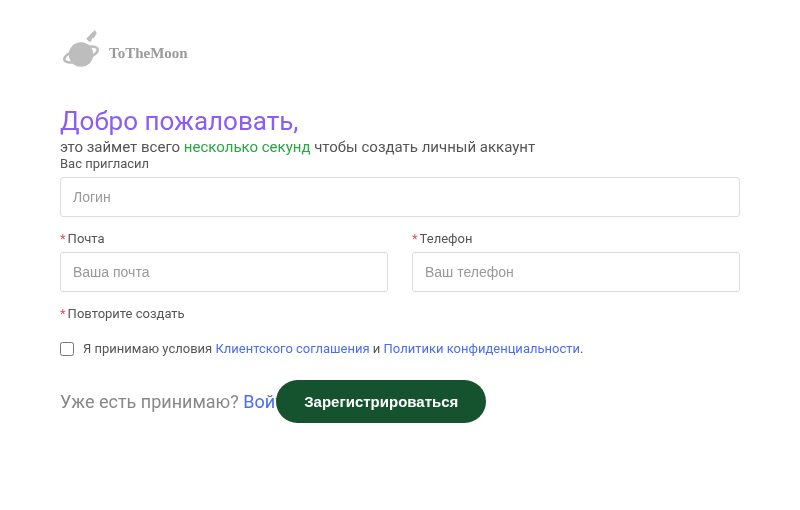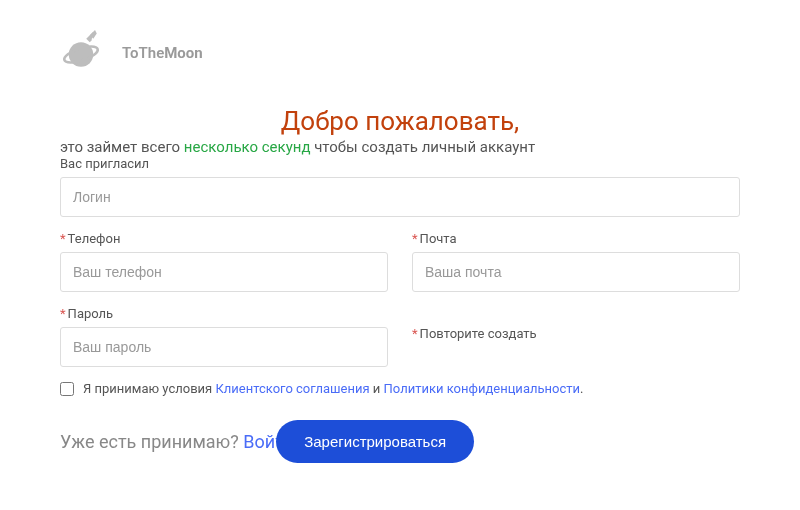--- a/index.html
+++ b/index.html
@@ -6,36 +6,36 @@
     body {
       font-family: -apple-system, BlinkMacSystemFont, "Segoe UI", Roboto, Arial, sans-serif;
       background: #fff;
       color: #333;
       padding: 30px 60px;
       width: 800px;
     }
     .logo {
       display: flex;
       align-items: center;
-      gap: 20px;
+      gap: 7px;
       margin-bottom: 30px;
+      font-family: Liberation Serif, serif;
     }
     .logo-icon svg { width: 42px; height: 42px; }
     .logo-text {
       font-size: 15px;
       font-weight: 600;
       color: #9a9a9a;
     }
     .logo-text .strong { font-weight: 700; }
     .welcome-title {
       font-size: 26px;
       font-weight: 400;
-      color: #c2410c;
+      color: #8b5cf6;
       margin-bottom: 2px;
-      text-align: center;
     }
     .welcome-sub {
       font-size: 15px;
       color: #555;
     }
     .welcome-sub .highlight { color: #28a745; }
     .field-row {
       display: flex;
       gap: 24px;
       margin-bottom: 14px;
@@ -81,27 +81,27 @@
       display: flex;
       align-items: center;
       gap: 0;
     }
     .login-prompt {
       font-size: 18px;
       color: #888;
     }
     .login-link { color: #4a6cf7; text-decoration: none; }
     .submit-btn {
-      background: #1d4ed8;
+      background: #14532d;
       color: #fff;
       border: none;
       border-radius: 28px;
       padding: 13px 28px;
       font-size: 15px;
-      font-weight: 400;
+      font-weight: 700;
       cursor: pointer;
       margin-left: -18px;
       position: relative;
       z-index: 1;
     }
   </style>
 </head>
 <body>
 
 <div class="logo">
@@ -125,34 +125,30 @@
 
 <div class="field-row">
   <div class="field full">
     <label class="field-label">Вас пригласил</label>
     <input type="text" placeholder="Логин" style="">
   </div>
 </div>
 
 <div class="field-row">
   <div class="field">
+    <label class="field-label"><span class="req">*</span><span>Почта</span></label>
+    <input type="email" placeholder="Ваша почта" style="">
+  </div>
+  <div class="field">
     <label class="field-label"><span class="req">*</span><span>Телефон</span></label>
     <input type="tel" placeholder="Ваш телефон" style="">
-  </div>
-  <div class="field">
-    <label class="field-label"><span class="req">*</span><span>Почта</span></label>
-    <input type="email" placeholder="Ваша почта" style="">
   </div>
 </div>
 
 <div class="field-row">
-  <div class="field">
-    <label class="field-label"><span class="req">*</span><span>Пароль</span></label>
-    <input type="password" placeholder="Ваш пароль" style="">
-  </div>
   <div class="field">
     <label class="field-label"><span class="req">*</span><span>Повторите создать</span></label>
   </div>
 </div>
 
 <div class="terms-row">
   <input type="checkbox" style="">
   <span>
     <span>Я принимаю условия </span><a href="#">Клиентского соглашения</a><span> и </span><a href="#">Политики конфиденциальности</a><span class="dot">.</span>
   </span>

